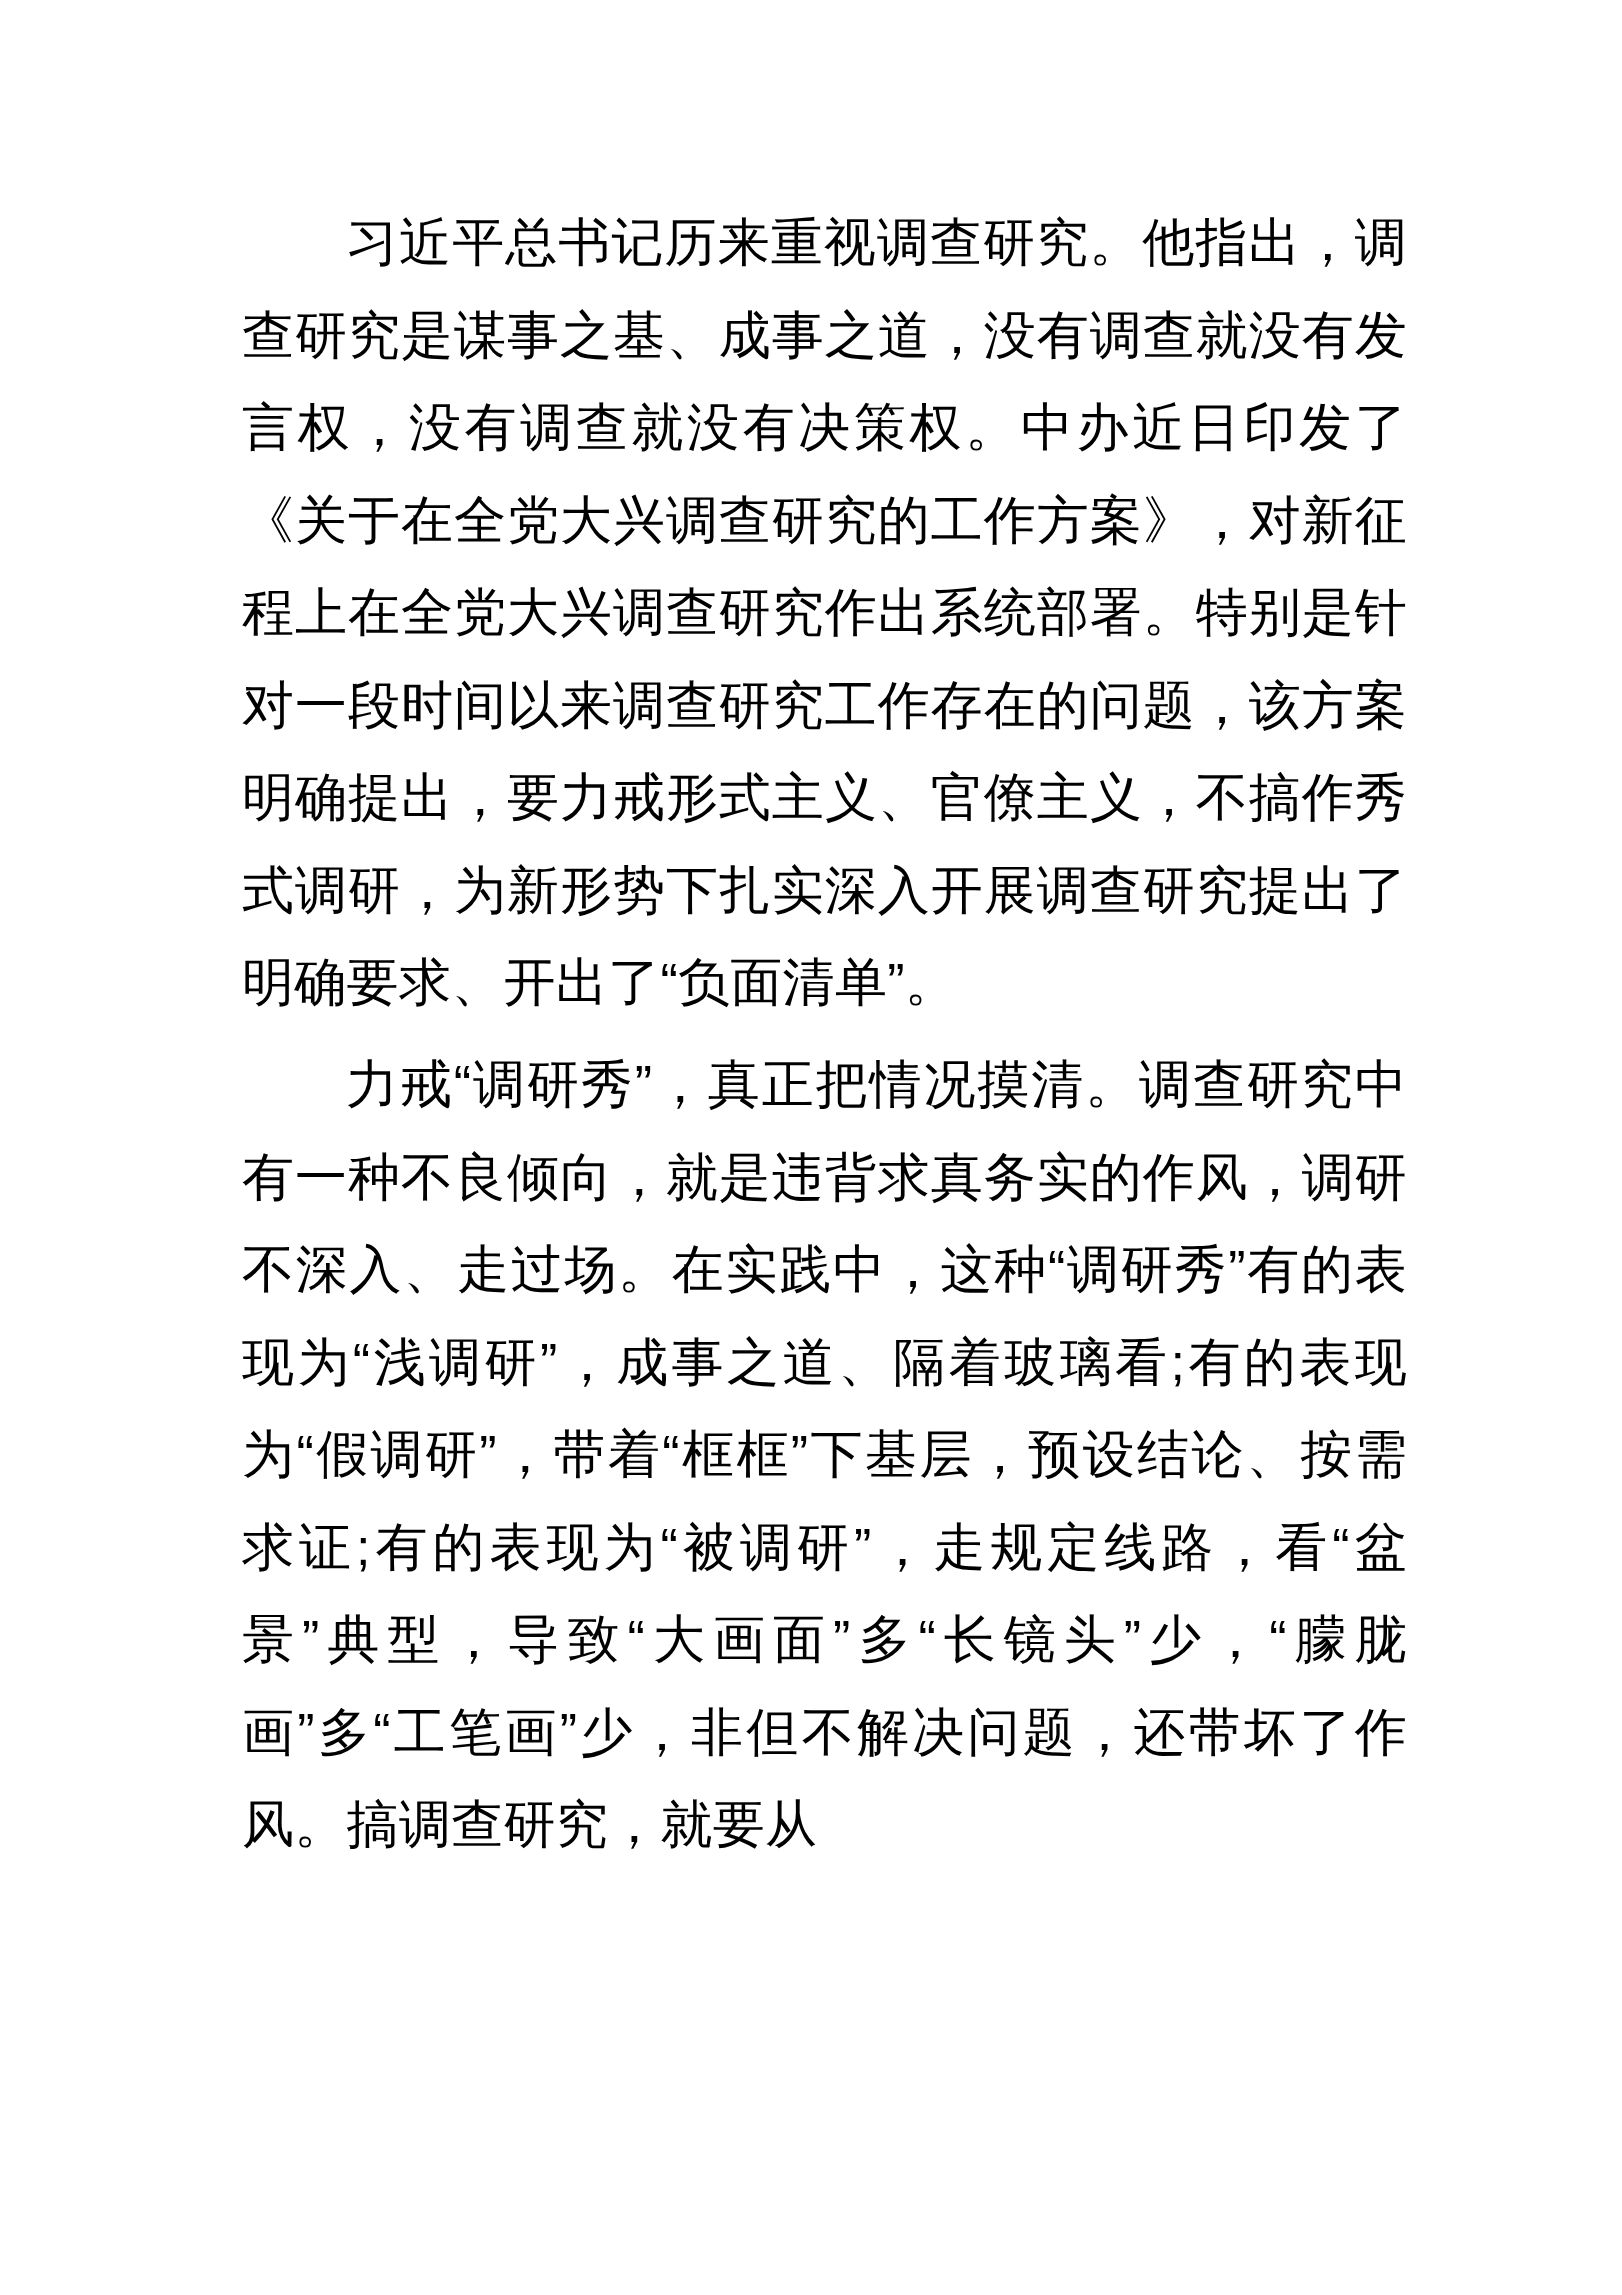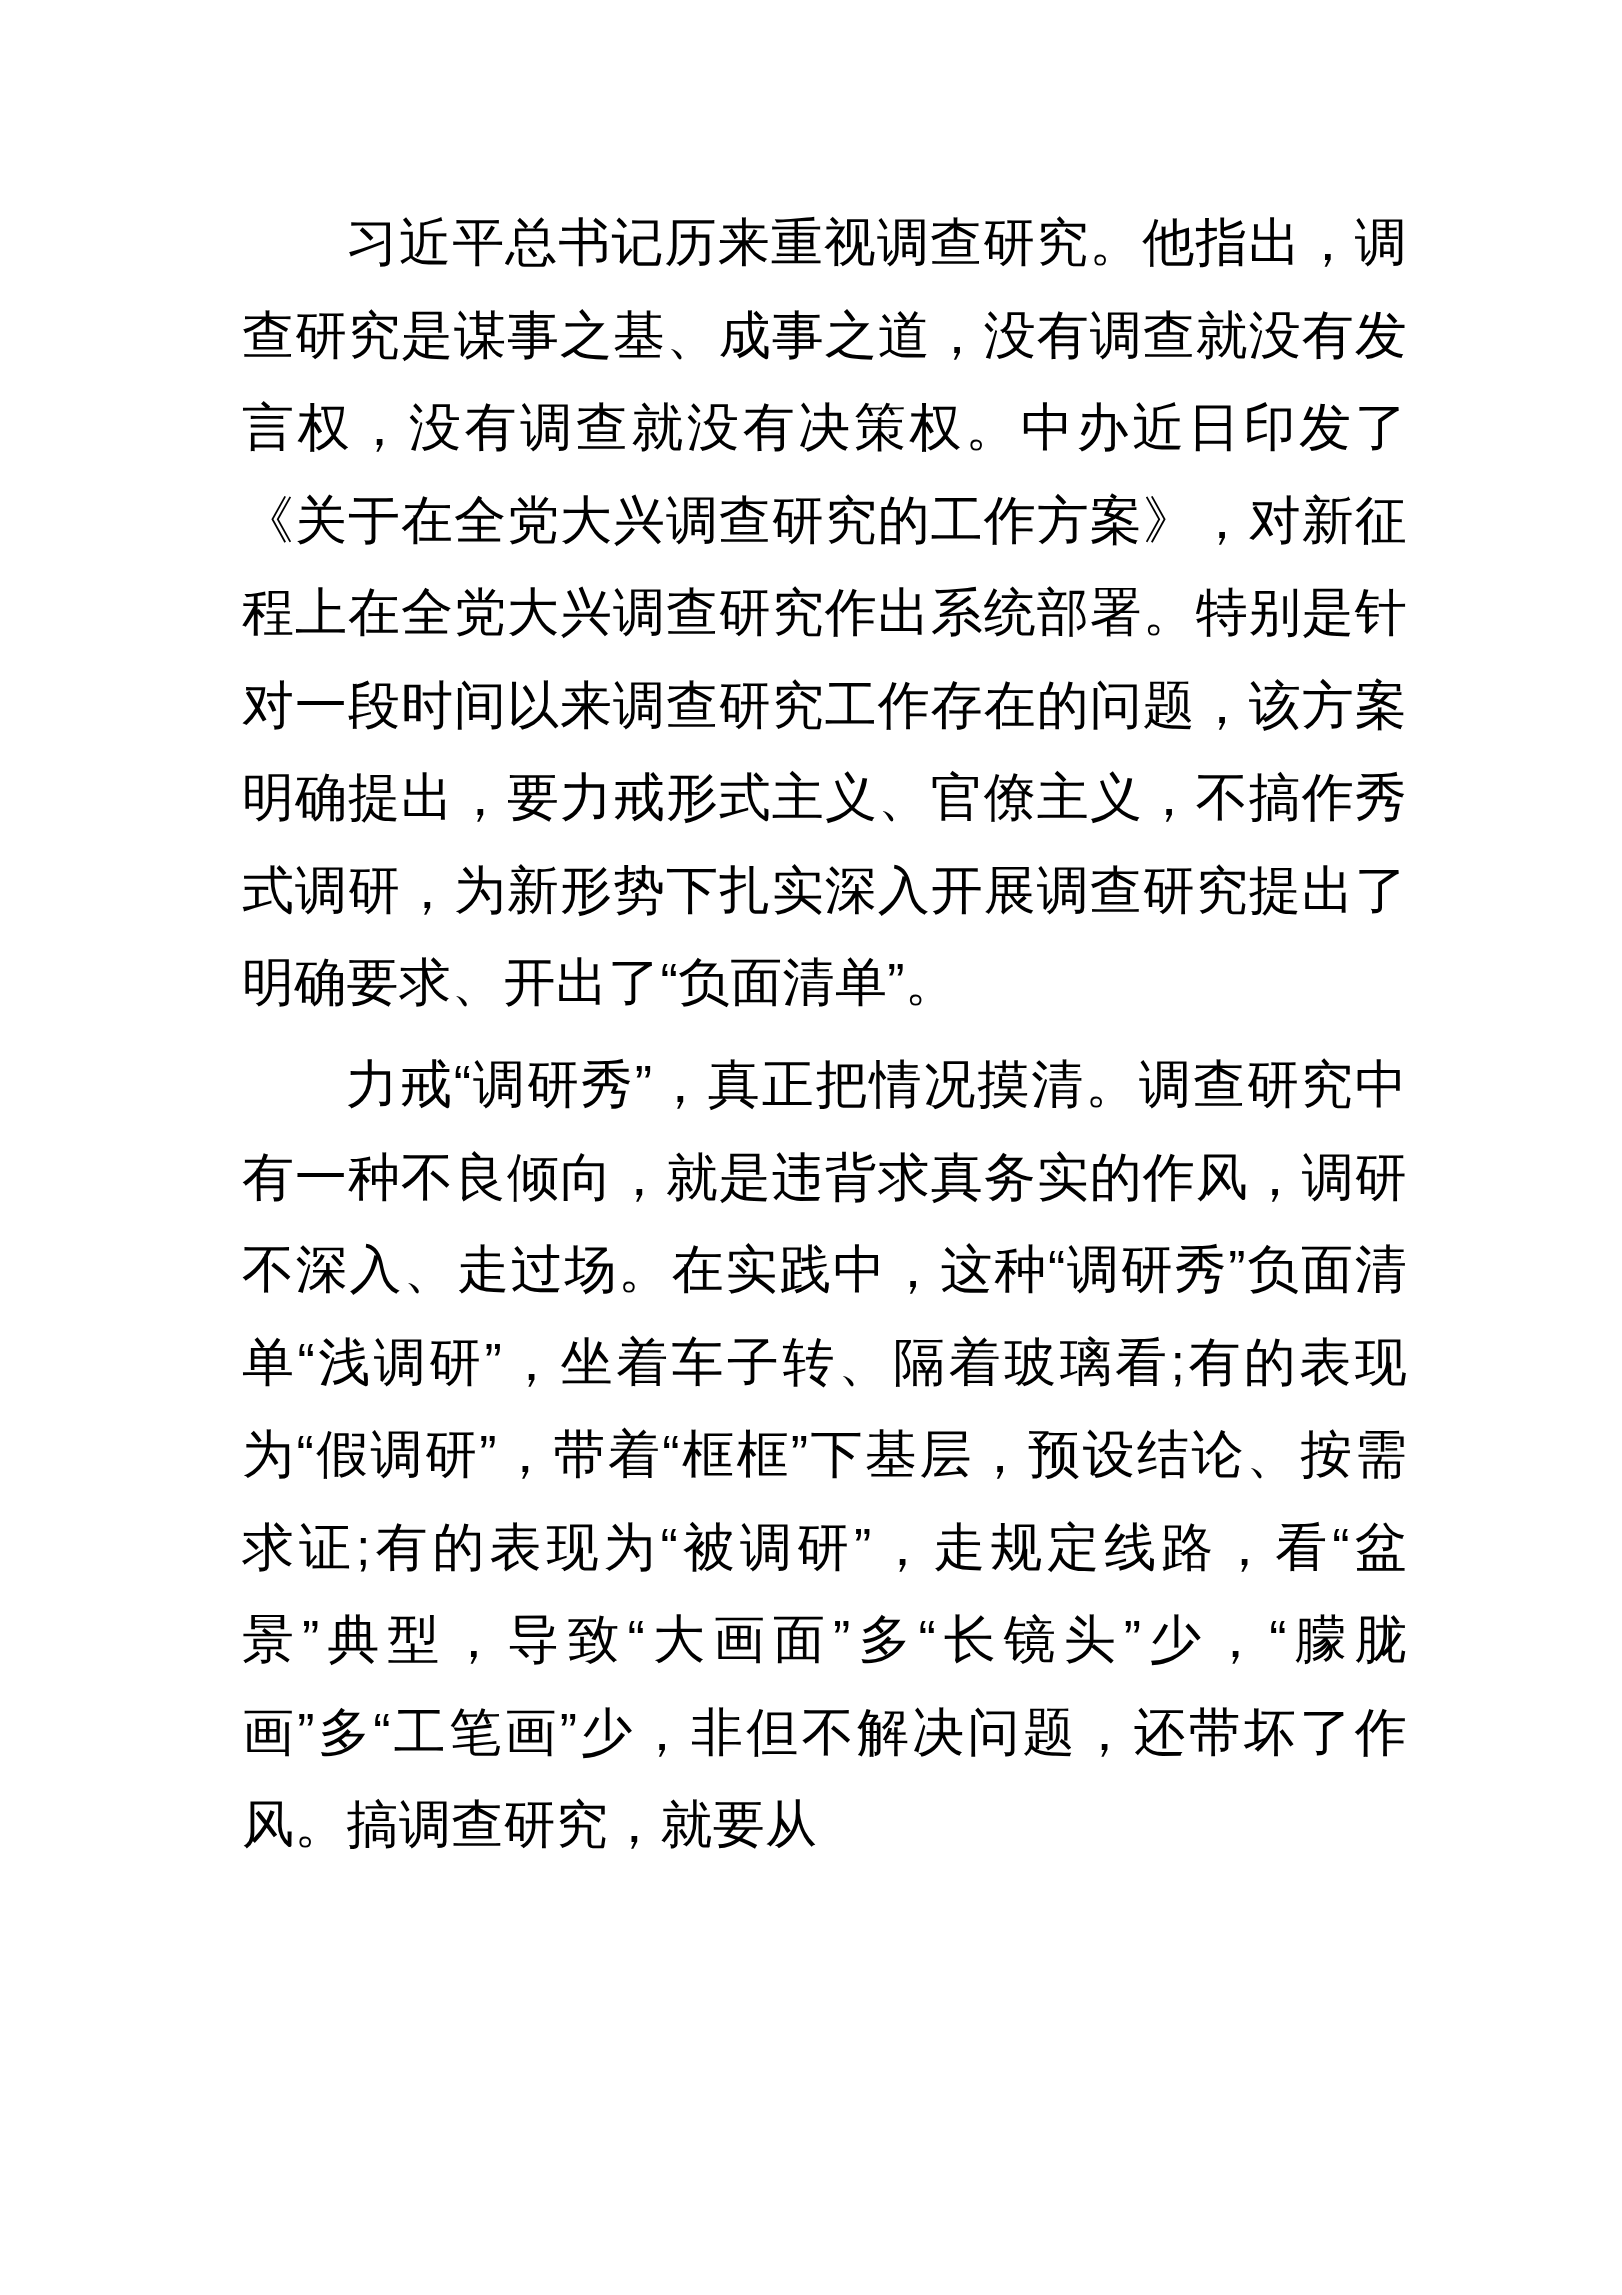--- a/index.html
+++ b/index.html
@@ -35,16 +35,16 @@
     text-indent: 2em;
     white-space: pre-wrap;
   }
 </style>
 </head>
 <body>
 
 <div class="page">
   <div class="doc-body">
     <p class="para">习近平总书记历来重视调查研究。他指出，调查研究是谋事之基、成事之道，没有调查就没有发言权，没有调查就没有决策权。中办近日印发了《关于在全党大兴调查研究的工作方案》，对新征程上在全党大兴调查研究作出系统部署。特别是针对一段时间以来调查研究工作存在的问题，该方案明确提出，要力戒形式主义、官僚主义，不搞作秀式调研，为新形势下扎实深入开展调查研究提出了明确要求、开出了“负面清单”。</p>
-    <p class="para">力戒“调研秀”，真正把情况摸清。调查研究中有一种不良倾向，就是违背求真务实的作风，调研不深入、走过场。在实践中，这种“调研秀”负面清单“浅调研”，坐着车子转、隔着玻璃看;有的表现为“假调研”，带着“框框”下基层，预设结论、按需求证;有的表现为“被调研”，走规定线路，看“盆景”典型，导致“大画面”多“长镜头”少，“朦胧画”多“工笔画”少，非但不解决问题，还带坏了作风。搞调查研究，就要从</p>
+    <p class="para">力戒“调研秀”，真正把情况摸清。调查研究中有一种不良倾向，就是违背求真务实的作风，调研不深入、走过场。在实践中，这种“调研秀”有的表现为“浅调研”，成事之道、隔着玻璃看;有的表现为“假调研”，带着“框框”下基层，预设结论、按需求证;有的表现为“被调研”，走规定线路，看“盆景”典型，导致“大画面”多“长镜头”少，“朦胧画”多“工笔画”少，非但不解决问题，还带坏了作风。搞调查研究，就要从</p>
   </div>
 </div>
 
 
 </body></html>

